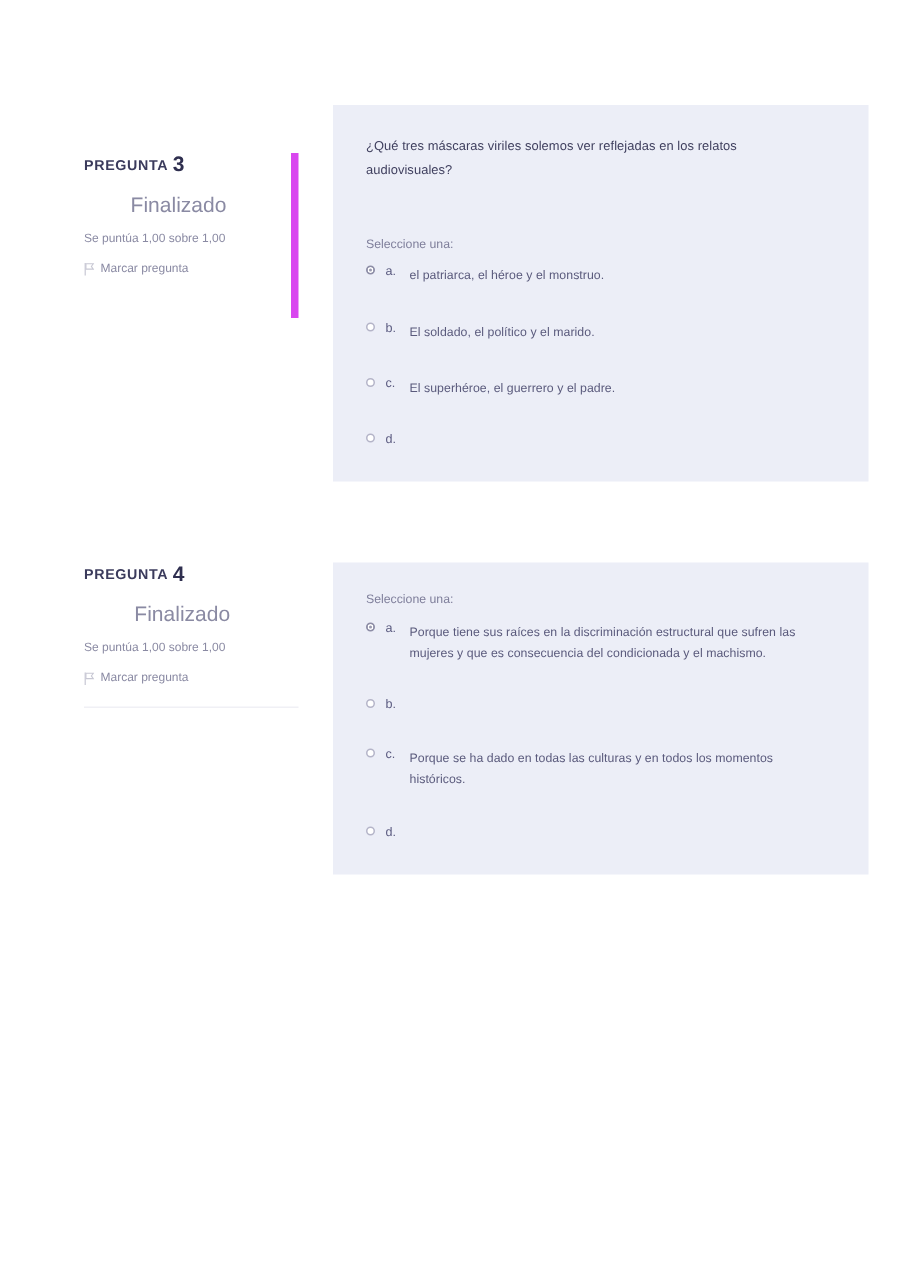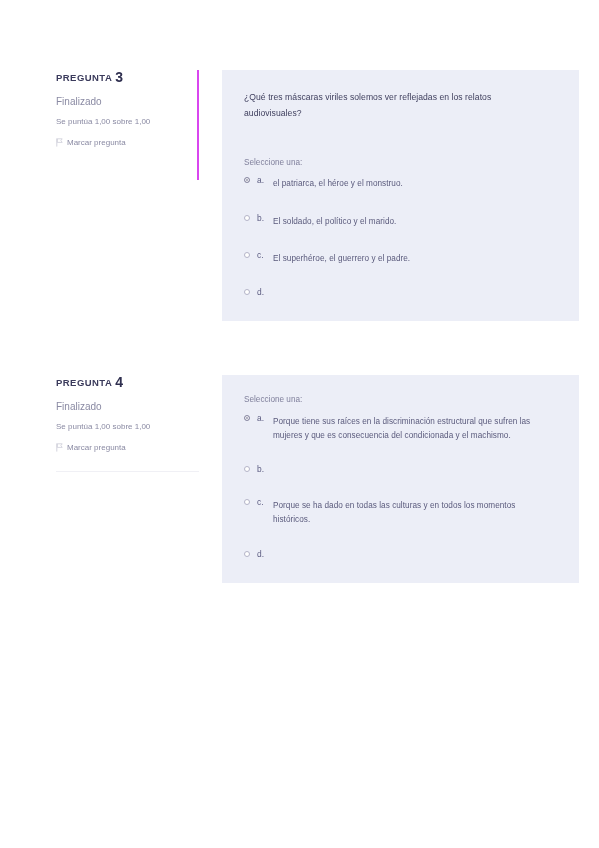--- a/index.html
+++ b/index.html
@@ -37,22 +37,23 @@
   
   .qinfo {
     position: absolute;
     left: 56px;
     top: 0;
     width: 143px;
     box-sizing: border-box;
     padding-right: 12px;
   }
   .qinfo.with-right-rule {
-    border-right: 2px solid #d946ef;
+    border-right: 5px solid #d946ef;
     height: 110px;
+    margin-top: 32px;
   }
   .qinfo.with-bottom-rule::after {
     content: "";
     position: absolute;
     left: 0;
     top: 96px;
     width: 143px;
     height: 1px;
     background: #f0f0f5;
   }
@@ -69,24 +70,25 @@
   }
   .qnum-line .qnum-value {
     font-size: 14px;
     font-weight: 700;
     letter-spacing: 0;
     color: #2f2f4f;
     margin-left: 3px;
     vertical-align: -1px;
   }
   .qstate {
-    font-size: 10px;
+    font-size: 14px;
     color: #8a8aa3;
     margin: 0 0 9px 0;
     line-height: 1.2;
+    text-align: center;
   }
   .qgrade {
     font-size: 8px;
     color: #8a8aa3;
     margin: 0 0 11px 0;
     line-height: 1.2;
   }
   .qflag {
     display: flex;
     align-items: center;

